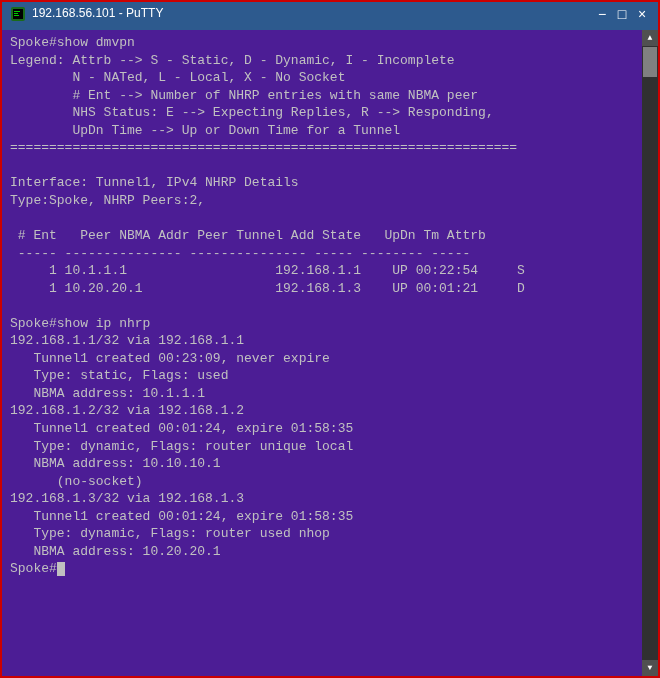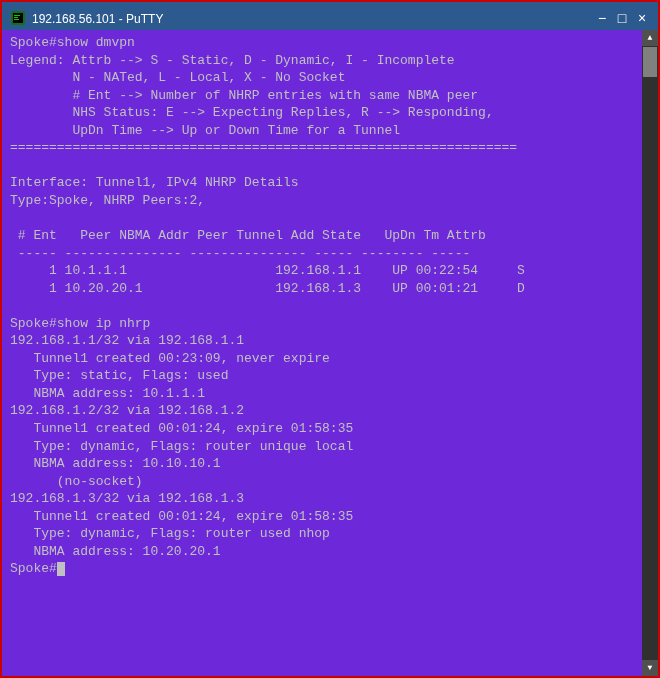--- a/index.html
+++ b/index.html
@@ -24,21 +24,21 @@
       border: 2px solid #cc0000;
       display: flex;
       flex-direction: column;
       background: #000000;
     }
 
     .title-bar {
       background: #2d5a8e;
       color: white;
       display: flex;
-      align-items: flex-end;
+      align-items: flex-start;
       padding: 4px 8px;
       height: 28px;
       flex-shrink: 0;
     }
 
     .title-bar-icon {
       width: 16px;
       height: 16px;
       margin-right: 6px;
       flex-shrink: 0;
@@ -66,21 +66,21 @@
       cursor: pointer;
       display: flex;
       align-items: center;
       justify-content: center;
       line-height: 1;
       font-family: Arial, sans-serif;
     }
 
     .terminal {
       flex: 1;
-      background: #6d28d9;
+      background: #4c1d95;
       color: #c0c0c0;
       padding: 4px 8px;
       overflow: hidden;
       position: relative;
       font-family: 'Courier New', Courier, monospace;
       font-size: 13px;
       line-height: 1.35;
     }
 
     .terminal pre {

